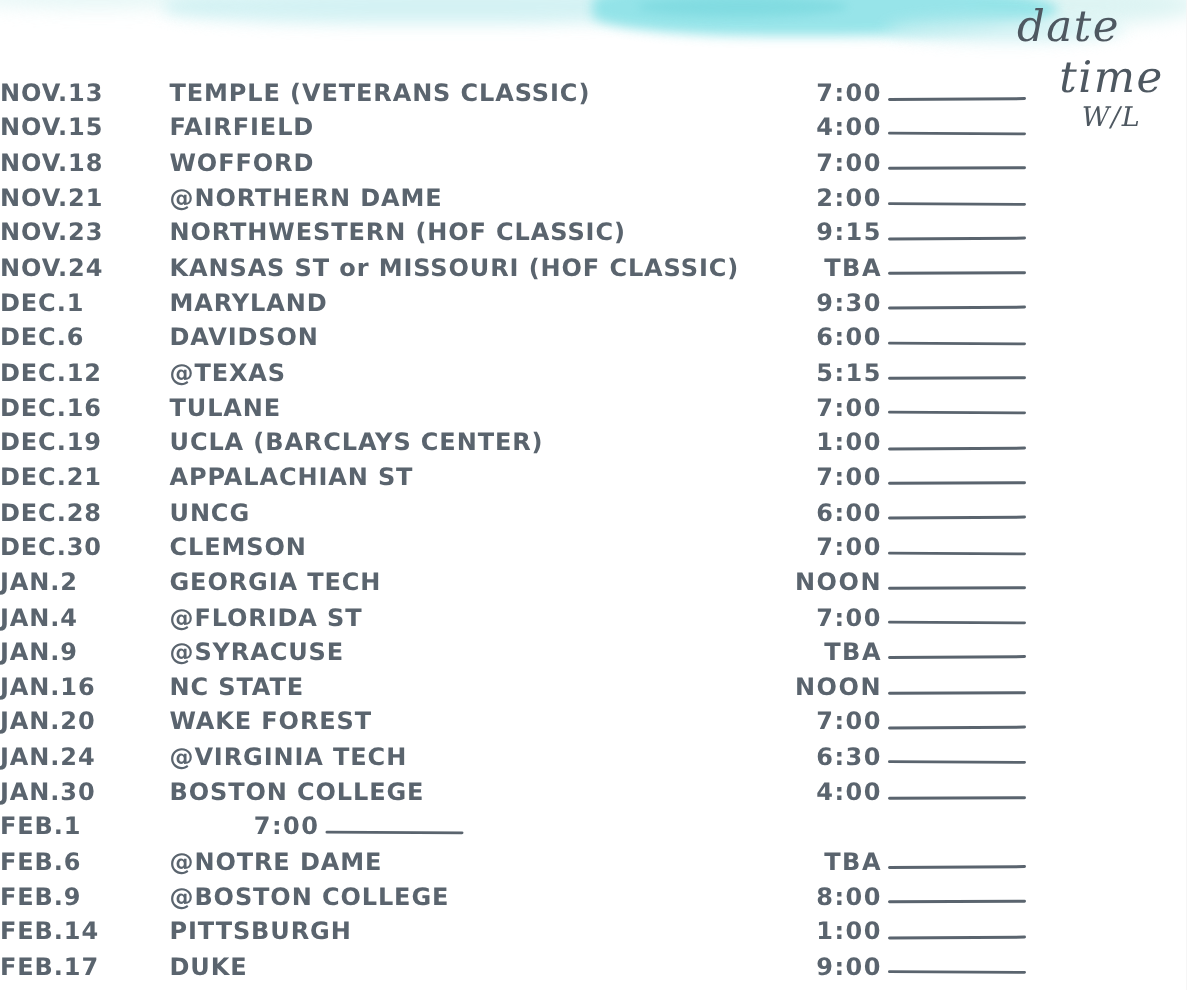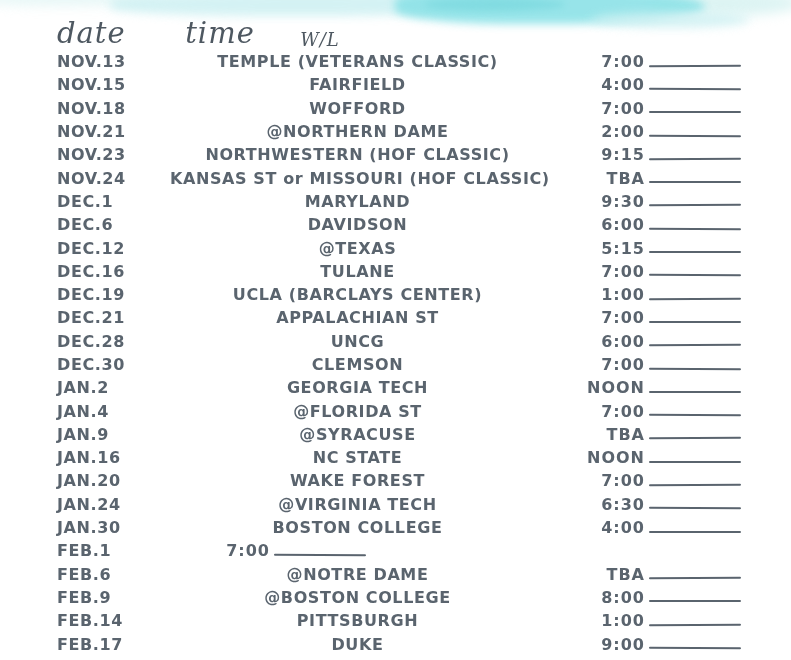--- a/index.html
+++ b/index.html
@@ -47,42 +47,42 @@
     align-items:flex-end;
     height:50px;
     padding-left:57px;
     box-sizing:border-box;
     font-family:"DejaVu Serif", serif;
     font-style:italic;
     font-size:29px;
     color:var(--ink-header);
     letter-spacing:1px;
     z-index:2;
+    flex-direction:column;
   }
   .header .col-date{width:113px;}
   .header .col-opp{width:375px;}
   .header .col-time{width:100px;text-align:center;}
   .header .col-wl{width:100px;text-align:center;font-size:18px;}
 
   
   .rows{position:relative;z-index:2;}
   .row{
     display:flex;
     align-items:center;
     height:23.3px;
-    padding-left:57px;
     box-sizing:border-box;
     color:var(--ink);
     font-size:16px;
     font-weight:bold;
     letter-spacing:0.6px;
     white-space:nowrap;
   }
   .row .col-date{width:113px;}
-  .row .col-opp{width:375px;text-align:center;}
+  .row .col-opp{width:375px;}
   .row .col-time{width:100px;text-align:right;letter-spacing:1px;}
   .row .col-wl{width:100px;display:flex;justify-content:center;align-items:center;}
   .wl-line{
     width:92px;height:2px;
     background:var(--ink);
     border-radius:2px;
     margin-top:8px;
     transform:rotate(-0.35deg);
   }
   .row:nth-child(even) .wl-line{transform:rotate(0.3deg) scaleY(.9);}

